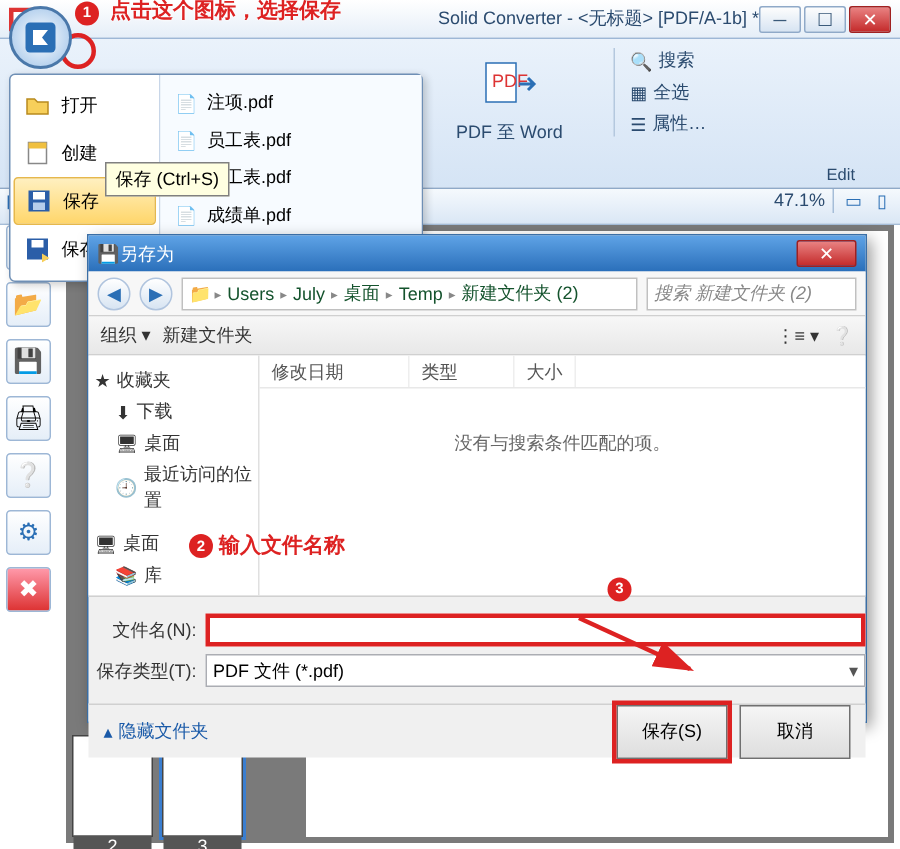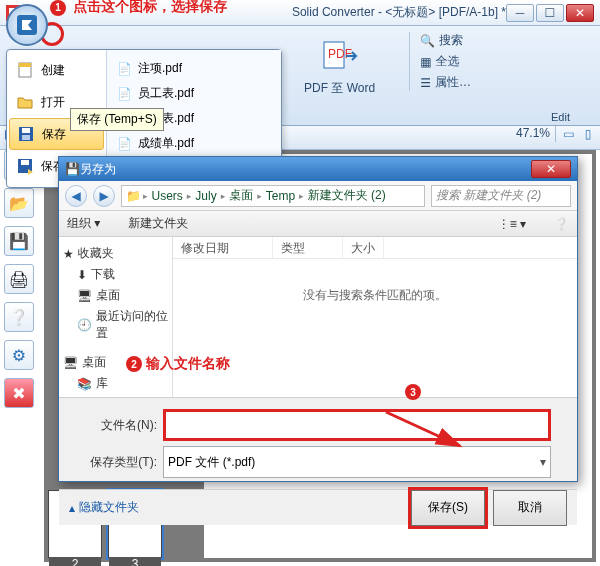--- a/index.html
+++ b/index.html
@@ -47,33 +47,33 @@
   .dlg{position:absolute;left:58px;top:156px;width:520px;height:326px;background:#f0f0f0;border:1px solid #3a6ea5;box-shadow:3px 3px 10px rgba(0,0,0,.4);z-index:10}
   .dlg-title{height:24px;background:linear-gradient(#5fa3e6,#2a6fba);color:#fff;display:flex;align-items:center;padding:0 6px}
   .dlg-title .t{flex:1}
   .dlg-close{width:40px;height:18px;background:linear-gradient(#e98282,#c42b2b);border:1px solid #a02020;border-radius:2px;color:#fff;display:flex;align-items:center;justify-content:center}
   .dlg-nav{height:30px;background:#f7f7f7;border-bottom:1px solid #d0d0d0;display:flex;align-items:center;padding:0 6px;gap:6px}
   .navarrow{width:22px;height:22px;border:1px solid #b0c4de;border-radius:50%;background:linear-gradient(#fff,#d7e4f2);display:flex;align-items:center;justify-content:center;color:#2b6fb5}
   .addr{flex:1;height:22px;border:1px solid #c0c0c0;background:#fff;display:flex;align-items:center;padding:0 4px;gap:2px}
   .addr .seg{color:#14532d;padding:0 2px}
   .addr .chev{color:#888;font-size:9px}
   .srch{width:140px;height:22px;border:1px solid #c0c0c0;background:#fff;display:flex;align-items:center;padding:0 4px;color:#888;font-style:italic}
-  .dlg-bar{height:26px;background:linear-gradient(#f7f7f7,#e8e8e8);border-bottom:1px solid #d0d0d0;display:flex;align-items:center;padding:0 8px;gap:28px;color:#333}
+  .dlg-bar{height:26px;background:linear-gradient(#f7f7f7,#e8e8e8);border-bottom:1px solid #d0d0d0;display:flex;align-items:center;padding:0 8px;gap:8px;color:#333}
   .dlg-body{display:flex;height:160px;background:#fff}
   .tree{width:114px;border-right:1px solid #e0e0e0;padding:6px 4px;overflow:hidden}
   .tnode{display:flex;align-items:center;gap:4px;padding:2px 0;color:#333}
   .tnode.ind{padding-left:14px}
   .files{flex:1;position:relative}
   .fhdr{height:22px;border-bottom:1px solid #e8e8e8;display:flex;color:#555}
   .fhdr span{padding:3px 8px;border-right:1px solid #eee}
   .empty{position:absolute;top:50px;left:0;right:0;text-align:center;color:#666}
-  .dlg-form{padding:6px 26px;border-top:1px solid #d0d0d0}
+  .dlg-form{padding:6px 0;border-top:1px solid #d0d0d0}
   .frow{display:flex;align-items:center;margin:5px 0}
   .frow label{width:72px;text-align:right;margin-right:6px;color:#333}
-  .frow .field{flex:1;height:32px;border:1px solid #abadb3;background:#fff;display:flex;align-items:center;padding:0 4px}
+  .frow .field{flex:1;height:22px;border:1px solid #abadb3;background:#fff;display:flex;align-items:center;padding:0 4px}
   .frow .field.select::after{content:"▾";margin-left:auto;color:#555}
   .red-box{border:3px solid #d22 !important}
   .dlg-foot{height:36px;display:flex;align-items:center;padding:0 10px;border-top:1px solid #d0d0d0;background:#f0f0f0}
   .hidef{display:flex;align-items:center;gap:4px;color:#1a5aa8}
   .dbtn{width:74px;height:36px;border:1px solid #707070;background:linear-gradient(#f5f5f5,#dedede);display:flex;align-items:center;justify-content:center;margin-left:8px}
   .dbtn.save{outline:3px solid #d22}
   .callout2{position:absolute;left:126px;top:355px;z-index:11;display:flex;align-items:center}
   .badge3{position:absolute;left:405px;top:384px;z-index:11}
   .arrow{position:absolute;left:380px;top:406px;z-index:11;pointer-events:none}
   svg{display:block}
@@ -101,33 +101,33 @@
   <div class="callout1">
     <span class="badge">1</span>
     <span class="callout-text">点击这个图标，选择保存</span>
   </div>
 
   <div class="appmenu">
     <div class="appmenu-left">
       <div class="mitem">
         <span class="micon">
             <svg width="18" height="18">
+              <path d="M2 5h5l2 2h7v8H2z" fill="#f7cf5a" stroke="#b88a1e"></path>
+            </svg>
+          </span>
+        <span>打开</span>
+      </div>
+      <div class="mitem">
+        <span class="micon">
+            <svg width="18" height="18">
               <rect x="3" y="2" width="12" height="14" fill="#fff" stroke="#888"></rect>
               <rect x="3" y="2" width="12" height="4" fill="#f0c040"></rect>
             </svg>
           </span>
         <span>创建</span>
-      </div>
-      <div class="mitem">
-        <span class="micon">
-            <svg width="18" height="18">
-              <path d="M2 5h5l2 2h7v8H2z" fill="#f7cf5a" stroke="#b88a1e"></path>
-            </svg>
-          </span>
-        <span>打开</span>
       </div>
       <div class="mitem hl">
         <span class="micon">
             <svg width="18" height="18">
               <rect x="2" y="2" width="14" height="14" fill="#2b5ea8"></rect>
               <rect x="5" y="3" width="8" height="5" fill="#fff"></rect>
               <rect x="5" y="10" width="8" height="5" fill="#b6cdeb"></rect>
             </svg>
           </span>
         <span>保存</span>
@@ -194,21 +194,21 @@
         </div>
       <div class="row">
           <span>☰</span>
           <span>属性…</span>
         </div>
     </div>
   </div>
   <span class="editlabel">Edit</span>
 </div>
 
-<div class="tooltip">保存 (Temp+S)</div>
+<div class="tooltip">保存 (Ctrl+S)</div>
 
 <div class="toolbar2">
   <span class="tb-ico">▮◀</span>
   <span class="tb-ico">◀</span>
   <span class="tb-ico">▶</span>
   <span class="tb-ico">▶▮</span>
   <span class="tb-sep"></span>
   <span class="tb-ico">🔍</span>
   <span class="zoom">47.1%</span>
   <span class="tb-sep"></span>

